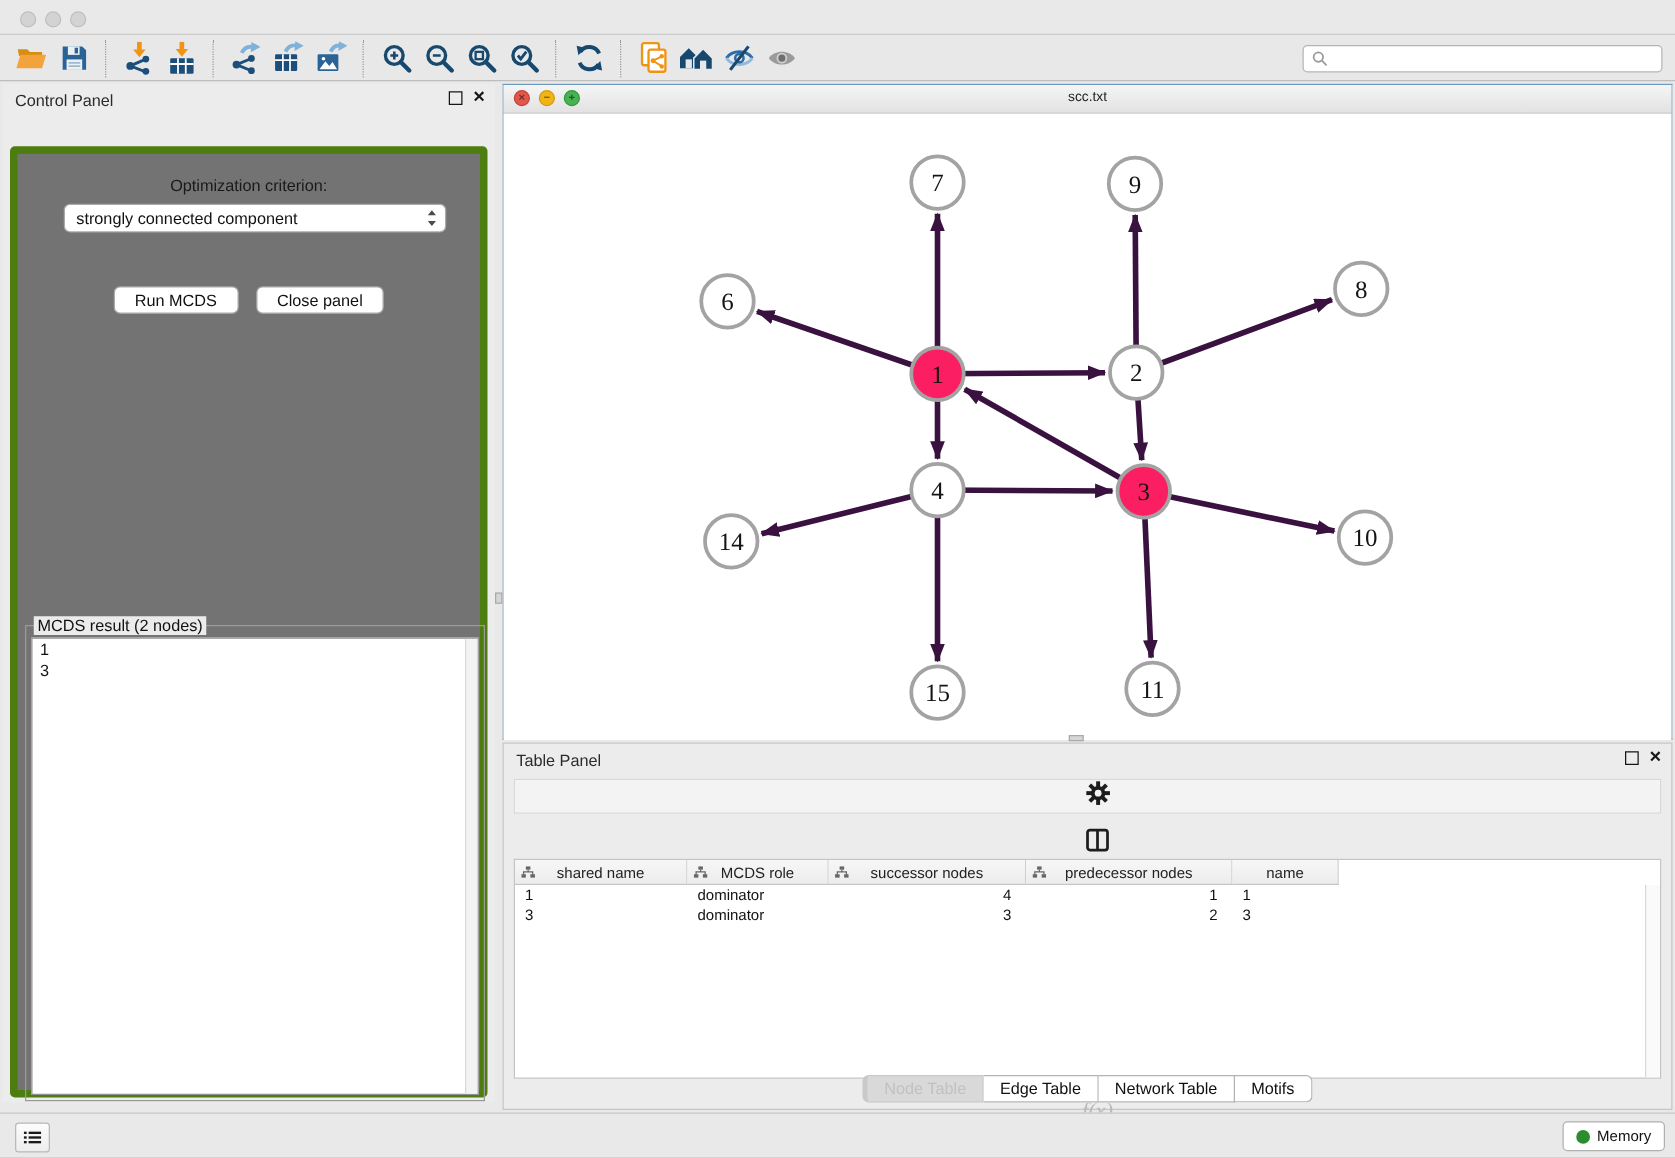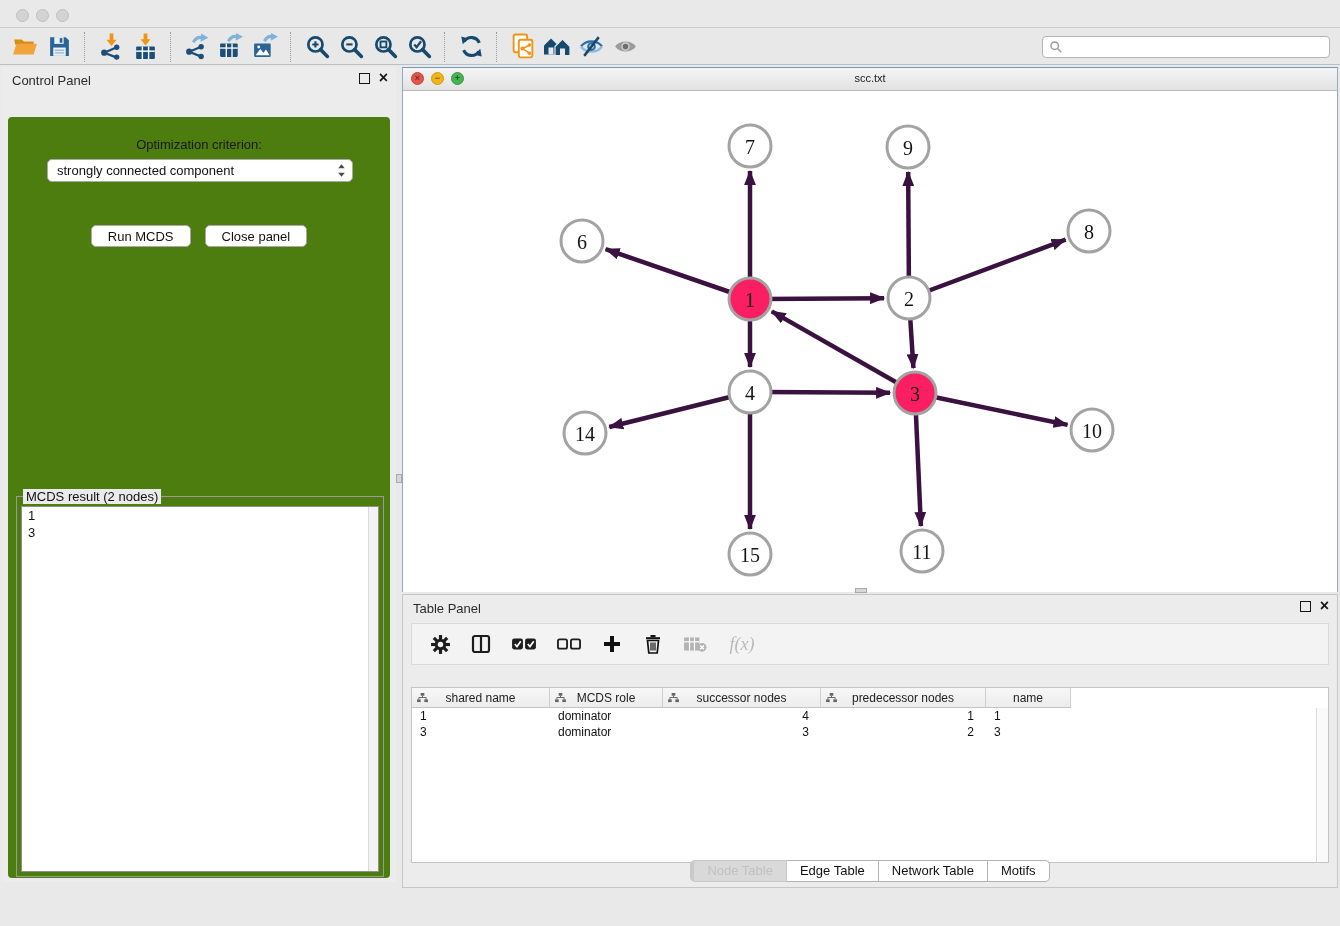--- a/index.html
+++ b/index.html
@@ -23,21 +23,21 @@
   .head-icons{position:absolute;right:8px;top:5px;display:flex;gap:9px;align-items:center;}
   .float-ico{width:9px;height:9px;border:1.5px solid #161616;display:inline-block;}
   .close-ico{font-weight:bold;font-size:16px;color:#161616;line-height:12px;}
   
   .control-panel{position:absolute;left:2px;top:67px;width:394px;height:815px;background:#ececec;}
   .cp-tabs{position:absolute;top:30px;left:0;right:0;display:flex;justify-content:center;z-index:2;}
   .cp-tab{height:19px;line-height:19px;padding:0 13px;background:#fff;border:1px solid #9e9e9e;border-left:none;font-size:13px;color:#111;cursor:pointer;}
   .cp-tab:first-child{border-left:1px solid #9e9e9e;border-radius:4px 0 0 4px;}
   .cp-tab:last-child{border-radius:0 4px 4px 0;}
   .cp-tab.active{background:linear-gradient(#f4f4f4,#e2e2e2);color:#bfbfbf;}
-  .cp-box{position:absolute;left:6px;right:6px;top:50px;bottom:4px;border:2px solid #4d7c0f;border-radius:4px;background:#4d7c0f;}
+  .cp-box{position:absolute;left:6px;right:6px;top:50px;bottom:4px;border:6px solid #4d7c0f;border-radius:4px;background:#737373;}
   .opt-label{position:absolute;top:18px;left:0;right:0;text-align:center;font-size:13px;color:#1a1a1a;}
   .criterion{position:absolute;top:40px;left:37px;width:306px;height:23px;background:#fff;border:1px solid #a9a9a9;border-radius:5px;box-sizing:border-box;display:flex;align-items:center;padding:0 6px 0 9px;font-size:13px;color:#111;cursor:pointer;}
   .criterion .val{flex:1;}
   .btn-row{position:absolute;top:74px;left:0;right:0;display:flex;justify-content:center;gap:14px;}
   .pbtn{height:22px;background:#fff;border:1px solid #a9a9a9;border-radius:5px;font-size:13px;color:#111;padding:0 16px;cursor:pointer;font-family:"Liberation Sans",sans-serif;margin-top:32px;}
   .fieldset{position:absolute;left:6px;width:368px;top:377px;height:381px;border:1px solid #9a9a9a;box-sizing:border-box;}
   .legend{position:absolute;top:-8px;left:6px;background:#ebebeb;padding:0 3px;font-size:13px;color:#111;}
   .result-list{position:absolute;left:4px;right:4px;top:9px;bottom:4px;background:#fff;border:1px solid #909090;overflow:hidden;}
   .result-scroll{position:absolute;right:0;top:0;bottom:0;width:9px;background:#f3f3f3;border-left:1px solid #dadada;}
   .result-item{font-size:13px;color:#111;padding-left:6px;line-height:17px;}
@@ -47,21 +47,21 @@
   .net-lights{position:absolute;left:8px;top:4px;display:flex;gap:7px;}
   .tl{width:13px;height:13px;border-radius:50%;display:flex;align-items:center;justify-content:center;font-size:9px;font-weight:bold;color:rgba(0,0,0,0.5);line-height:1;cursor:pointer;}
   .tl.red{background:#e2564c;border:1px solid #c44439;box-sizing:border-box;}
   .tl.yel{background:#f0b417;border:1px solid #d49a10;box-sizing:border-box;}
   .tl.grn{background:#47b353;border:1px solid #36963f;box-sizing:border-box;}
   .net-title{position:absolute;left:0;right:0;top:4px;text-align:center;font-size:11px;color:#222;}
   .canvas{position:relative;width:934px;height:501px;background:#fff;}
   .node-label{font-family:"Liberation Serif",serif;font-size:20px;fill:#151515;}
   
   .table-panel{position:absolute;left:402px;top:594px;width:936px;height:294px;background:#ececec;border:1px solid #c6c6c6;box-sizing:border-box;}
-  .tp-toolbar{position:absolute;left:8px;right:8px;top:28px;height:42px;background:#f3f3f3;border:1px solid #d9d9d9;display:flex;align-items:center;gap:17px;padding-left:16px;box-sizing:border-box;}
+  .tp-toolbar{position:absolute;left:8px;right:8px;top:28px;height:28px;background:#f3f3f3;border:1px solid #d9d9d9;display:flex;align-items:center;gap:17px;padding-left:16px;box-sizing:border-box;flex-direction:column;}
   .tp-ico{width:24px;height:24px;display:flex;align-items:center;justify-content:center;cursor:pointer;background:none;border:none;padding:0;}
   .fx-label{font-family:"Liberation Serif",serif;font-style:italic;font-size:18px;color:#b9b9b9;}
   .dtable{position:absolute;left:8px;right:8px;top:92px;height:176px;background:#fff;border:1px solid #c4c4c4;box-sizing:border-box;overflow:hidden;}
   .thead{display:flex;height:20px;background:#fff;}
   .th{position:relative;display:flex;align-items:center;justify-content:center;background:linear-gradient(#f7f7f7,#ececec);border-right:1px solid #cfcfcf;border-bottom:1px solid #c4c4c4;box-sizing:border-box;font-size:12px;color:#222;cursor:pointer;flex:none;}
   .th .sitemap{position:absolute;left:5px;top:5px;}
   .tbody .tr{display:flex;height:16px;align-items:center;cursor:pointer;}
   .td{font-size:12px;color:#111;box-sizing:border-box;flex:none;white-space:nowrap;overflow:hidden;}
   .td.left{padding-left:8px;text-align:left;}
   .td.right{padding-right:12px;text-align:right;}
@@ -512,13 +512,31 @@
       <div class="v-scroll"></div>
     </div>
     <div class="bottom-tabs" id="bottom-tabs">
         <div class="bt-tab active">Node Table</div>
         <div class="bt-tab">Edge Table</div>
         <div class="bt-tab">Network Table</div>
         <div class="bt-tab">Motifs</div>
       </div>
   </div>
 
+  <div class="statusbar">
+    <button class="list-btn">
+      <svg viewBox="0 0 18 14" width="18" height="14">
+        <g fill="#1a1a1a">
+            <rect x="0" y="1" width="3" height="2.4"></rect>
+            <rect x="5" y="1" width="13" height="2.4"></rect>
+            <rect x="0" y="5.8" width="3" height="2.4"></rect>
+            <rect x="5" y="5.8" width="13" height="2.4"></rect>
+            <rect x="0" y="10.6" width="3" height="2.4"></rect>
+            <rect x="5" y="10.6" width="13" height="2.4"></rect>
+          </g>
+      </svg>
+    </button>
+    <button class="memory-btn">
+      <span class="mem-dot"></span>
+      <span>Memory</span>
+    </button>
+  </div>
 </div>
 
 </body></html>

